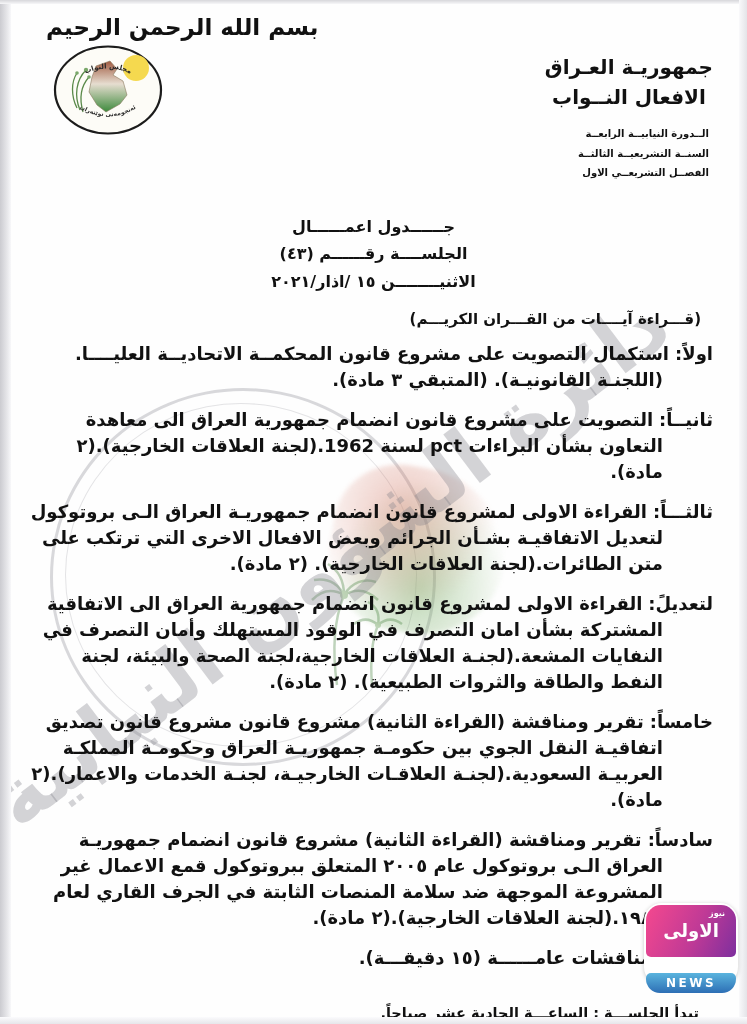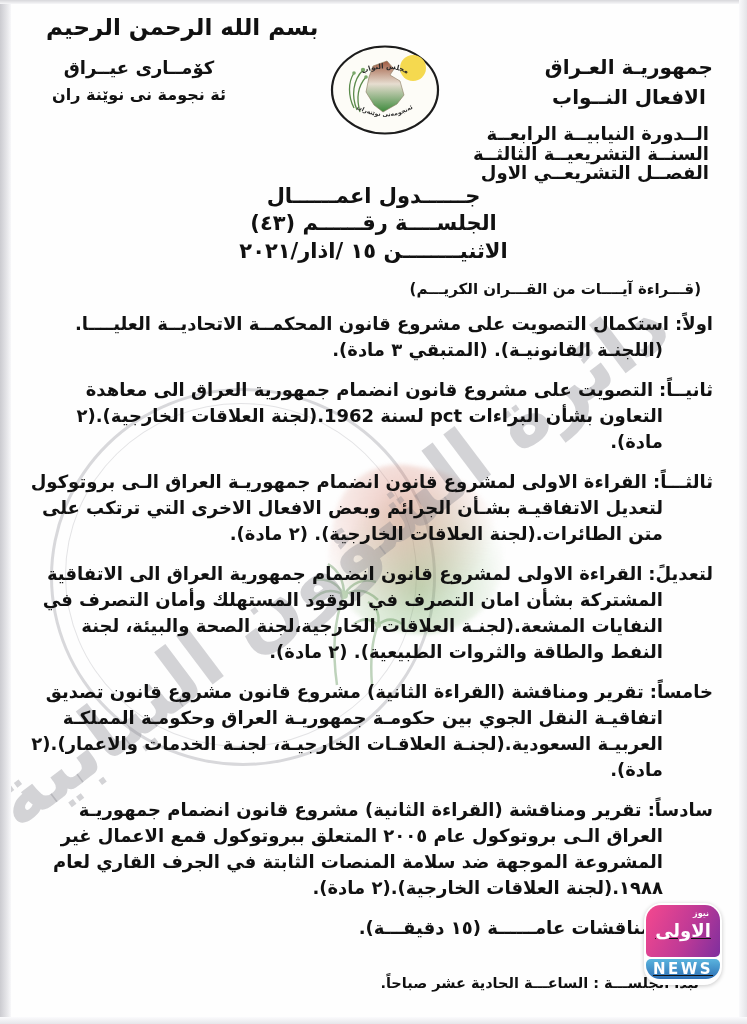--- a/index.html
+++ b/index.html
@@ -38,44 +38,44 @@
   .content{position:relative;z-index:1;}
   .bismillah{text-align:left;font-weight:bold;font-size:23px;padding-top:14px;padding-left:46px;}
   .header-row{display:flex;justify-content:space-between;align-items:flex-start;
     padding:6px 34px 0 52px;}
   .hdr-ar{text-align:center;font-weight:bold;font-size:20px;line-height:30px;margin-top:6px;}
   .hdr-ku{text-align:center;font-weight:bold;margin-top:8px;}
   .hdr-ku .l1{font-size:18px;line-height:28px;}
   .hdr-ku .l2{font-size:16px;line-height:26px;}
   .emblem{width:112px;height:92px;margin-top:-2px;flex:0 0 auto;}
   .session-info{text-align:right;padding-right:38px;font-weight:bold;
-    font-size:18px;line-height:19.5px;margin-top:-12px;}
-  .title-block{text-align:center;font-weight:bold;font-size:21px;line-height:27.5px;}
+    font-size:10px;line-height:19.5px;margin-top:-12px;}
+  .title-block{text-align:center;font-weight:bold;font-size:16px;line-height:27.5px;margin-top:30px;}
   .quran-line{text-align:right;padding-right:46px;font-weight:bold;font-size:15px;margin-top:15px;}
 
   .items{padding:0 34px 0 30px;margin-top:13px;font-weight:bold;font-size:18px;line-height:26px;}
   .item{margin-bottom:14px;padding-right:50px;text-indent:-50px;}
   .item .lbl{margin-left:6px;}
 
   .session-time{text-align:right;padding-right:48px;font-weight:bold;font-size:14.5px;margin-top:34px;}
   .presidency{text-align:left;padding-left:84px;font-weight:bold;font-size:15px;margin-top:22px;}
 
   
-  .news-badge{position:absolute;left:644px;top:903px;width:78px;height:82px;z-index:5;
+  .news-badge{position:absolute;left:644px;top:903px;width:94px;height:82px;z-index:5;
     background:#fff;border-radius:18px;padding:2px;box-sizing:border-box;
-    box-shadow:0 1px 4px rgba(0,0,0,.22);text-decoration:underline;}
+    box-shadow:0 1px 4px rgba(0,0,0,.22);}
   .badge-top{position:relative;height:52px;border-radius:15px 15px 5px 5px;
     background:linear-gradient(115deg,#f0478f 5%,#c03a96 55%,#7e2f9e 100%);
     display:flex;align-items:center;justify-content:center;color:#fff;}
   .badge-ar{font-size:18px;font-weight:bold;line-height:1;}
   .badge-ar-sm{position:absolute;top:4px;right:11px;font-size:8px;font-weight:bold;}
-  .badge-news{height:20px;margin-top:2px;border-radius:5px 5px 14px 14px;
+  .badge-news{height:20px;margin-top:16px;border-radius:5px 5px 14px 14px;
     background:linear-gradient(180deg,#5ab4de,#2d6fb5);color:#fff;
     display:flex;align-items:center;justify-content:center;
-    font-size:15px;font-weight:bold;letter-spacing:2.5px;}
+    font-size:12px;font-weight:bold;letter-spacing:2.5px;}
 </style>
 </head>
 <body>
 
 <div class="page">
 
   <div class="edge-left"></div>
   <div class="edge-top"></div>
   <div class="edge-right"></div>
   <div class="edge-bottom"></div>
@@ -139,24 +139,20 @@
             <circle cx="37" cy="33" r="1.8"></circle>
         </g>
         <text font-size="7" font-weight="bold" fill="#2a2a2a">
           <textPath href="#arcTop" startOffset="50%" text-anchor="middle">مجلس النواب</textPath>
         </text>
         <text font-size="6" font-weight="bold" fill="#2a2a2a">
           <textPath href="#arcBot" startOffset="50%" text-anchor="middle">ئەنجومەنى نوێنەران</textPath>
         </text>
       </svg>
 
-      <div class="hdr-ku">
-        <div class="l1">كۆمــارى عيــراق</div>
-        <div class="l2">ئة نجومة نى نوێنة ران</div>
-      </div>
     </div>
 
     <div class="session-info">
       <div>الــدورة النيابيــة الرابعــة</div>
       <div>السنــة التشريعيــة الثالثــة</div>
       <div>الفصــل التشريعــي الاول</div>
     </div>
 
     <div class="title-block">
       <div>جــــــدول اعمــــــال</div>

